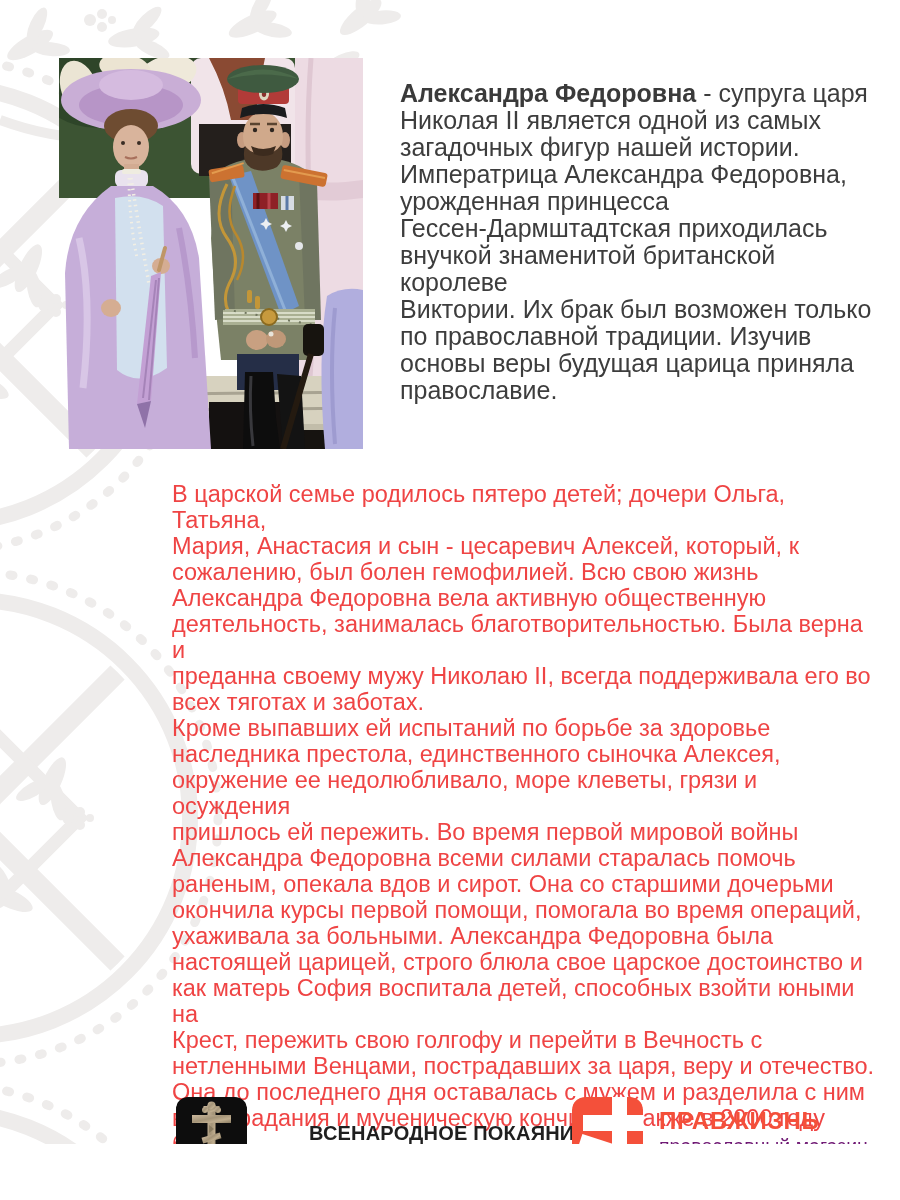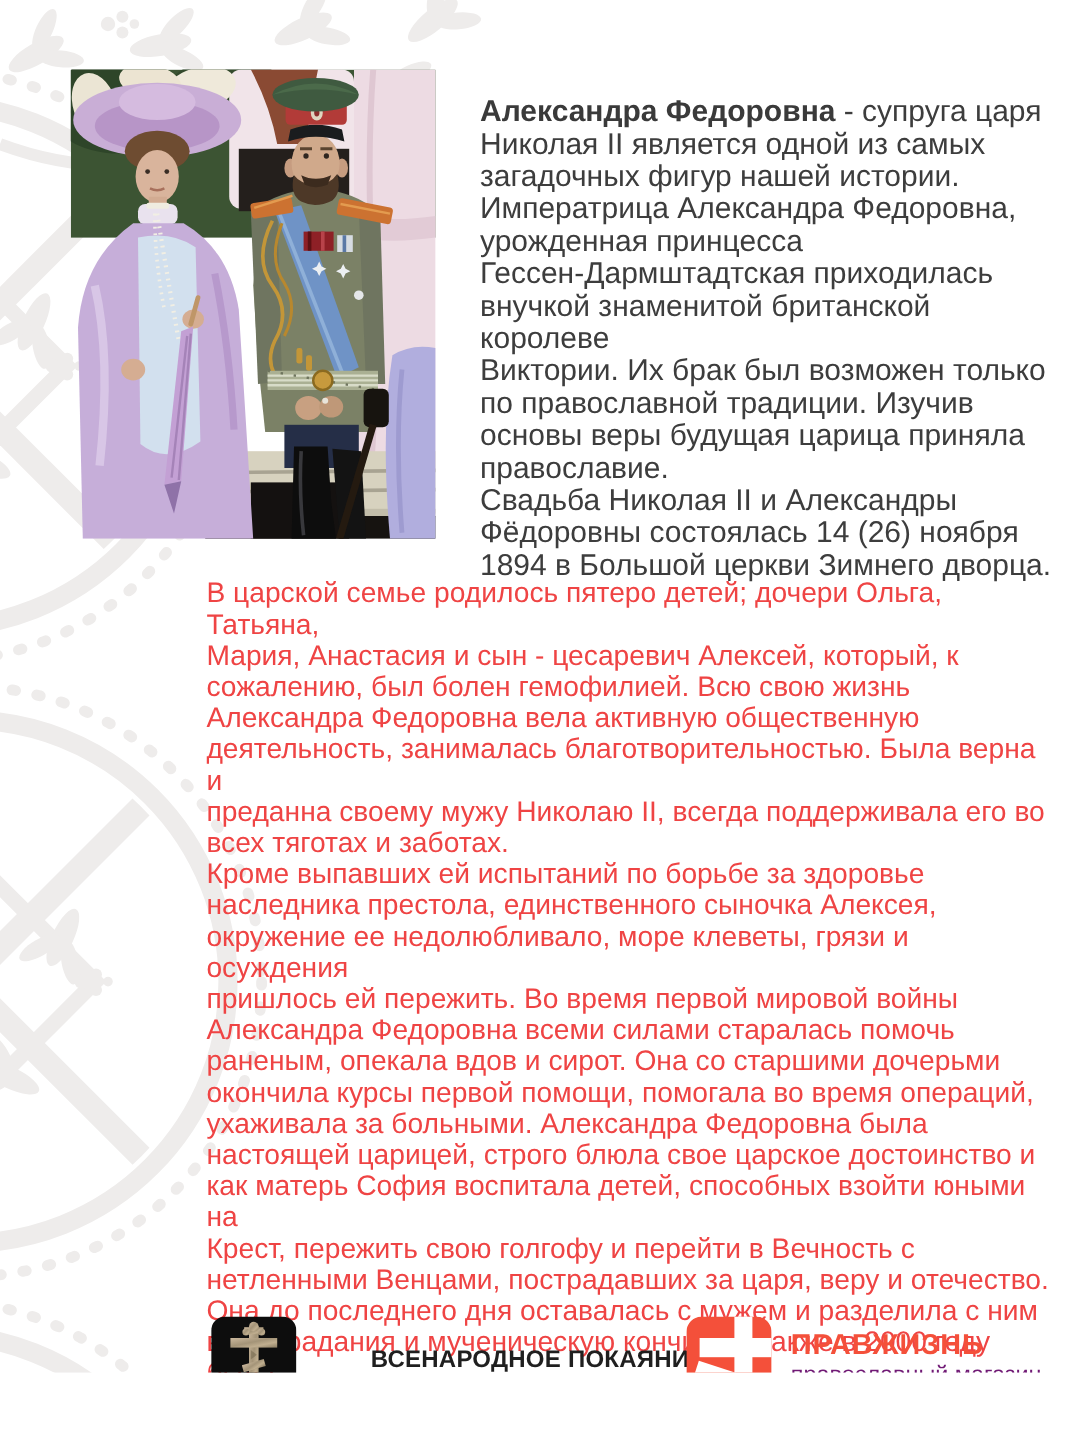--- a/index.html
+++ b/index.html
@@ -207,23 +207,20 @@
 Николая II является одной из самых
 загадочных фигур нашей истории.
 Императрица Александра Федоровна,
 урожденная принцесса
 Гессен-Дармштадтская приходилась
 внучкой знаменитой британской королеве
 Виктории. Их брак был возможен только
 по православной традиции. Изучив
 основы веры будущая царица приняла
 православие.</span></p>
-    <p>Свадьба Николая II и Александры
-Фёдоровны состоялась 14 (26) ноября
-1894 в Большой церкви Зимнего дворца.</p>
   </section>
 
   <section class="bodytext">
     <p>В царской семье родилось пятеро детей; дочери Ольга, Татьяна,
 Мария, Анастасия и сын - цесаревич Алексей, который, к
 сожалению, был болен гемофилией. Всю свою жизнь
 Александра Федоровна вела активную общественную
 деятельность, занималась благотворительностью. Была верна и
 преданна своему мужу Николаю II, всегда поддерживала его во
 всех тяготах и заботах.</p>

